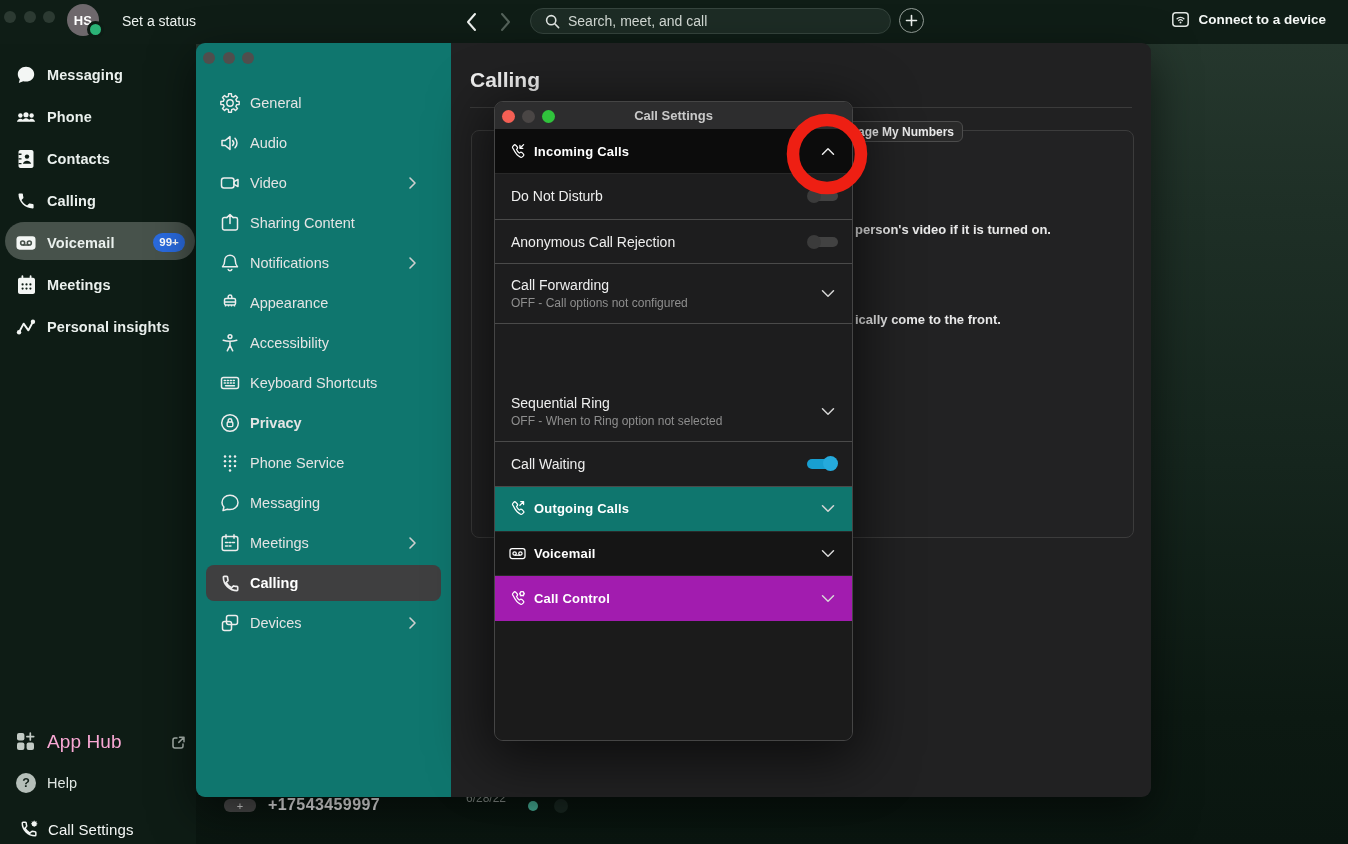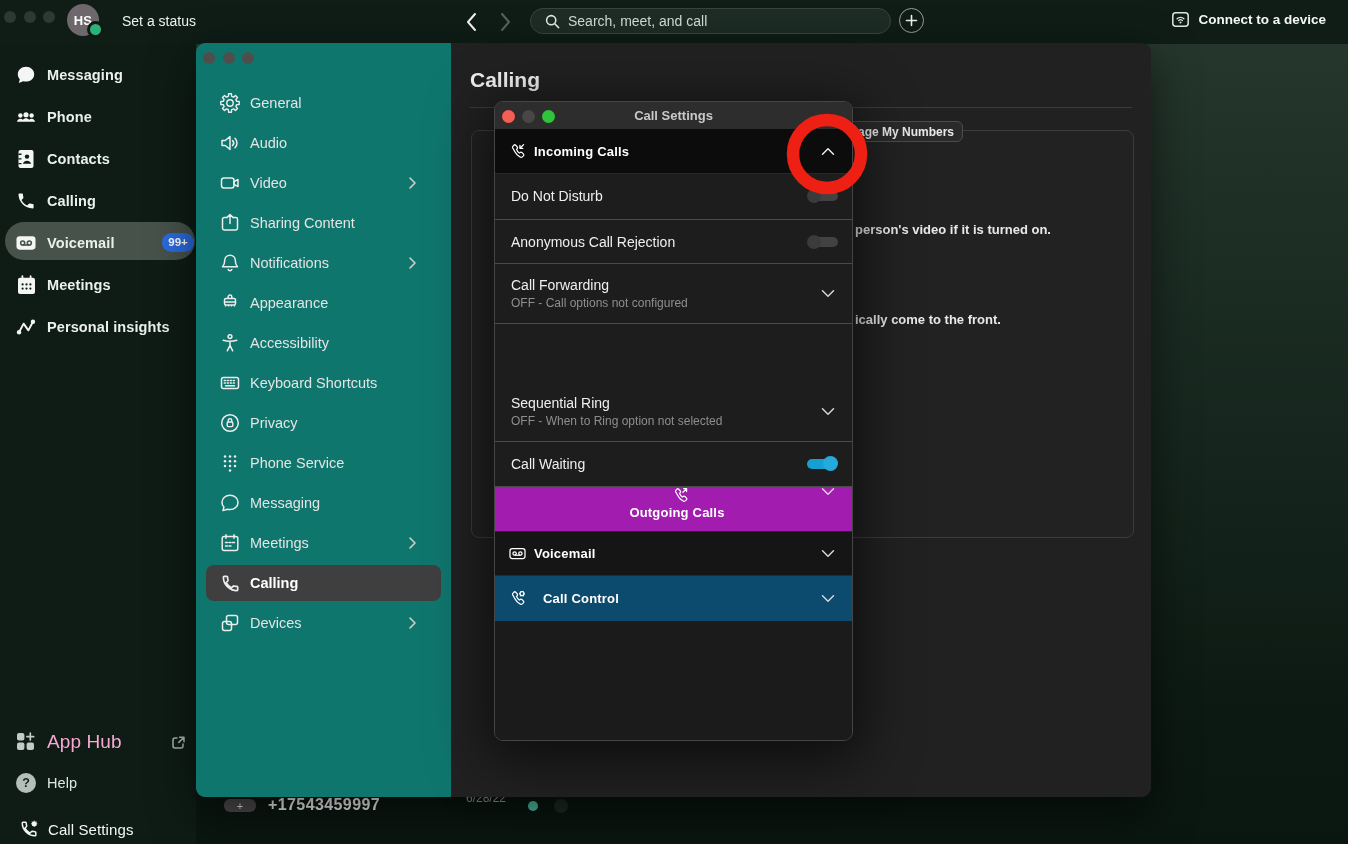--- a/index.html
+++ b/index.html
@@ -29,21 +29,21 @@
   #connect svg { margin-right:9px; }
 
   
   #sidebar { position:absolute; left:0; top:44px; width:196px; height:800px; background:#0e1c15; }
   .srow { position:absolute; left:0; width:196px; height:38px; display:flex; align-items:center; color:#eaf0ed; }
   .srow .ic, .brow .ic { width:20px; height:20px; margin-left:16px; display:flex; align-items:center; justify-content:center; color:#f3f6f4; }
   .srow .lb, .brow .lb { margin-left:11px; font-size:14.5px; font-weight:bold; letter-spacing:.1px; }
   #vmsel { position:absolute; left:5px; top:178px; width:190px; height:38px; border-radius:19px; background:#47524b; }
   #badge99 { position:absolute; left:153px; top:188.5px; width:32px; height:19px; border-radius:10px;
              background:#2a6bdf; color:#fff; font-size:11.5px; font-weight:bold;
-             display:flex; align-items:center; justify-content:center;margin-left:9px; }
+             display:flex; align-items:center; justify-content:center; }
   .brow { position:absolute; left:0; width:196px; height:38px; display:flex; align-items:center; color:#e6ecE9; }
 
   
   #win { position:absolute; left:196px; top:43px; width:955px; height:754px; border-radius:9px;
          background:#212122; box-shadow:0 15px 45px rgba(0,0,0,.55); }
   #winnav { position:absolute; left:0; top:0; width:255px; height:754px; background:#0f766e;
             border-radius:9px 0 0 9px; }
   .wdot { position:absolute; top:9px; width:12px; height:12px; border-radius:50%; background:#504e4d; }
   .nrow { position:absolute; left:10px; width:235px; height:36px; display:flex; align-items:center;
           color:#e4e4e4; font-size:14.5px; }
@@ -326,21 +326,21 @@
     </div>
     <div class="nrow" style="top:322px;">
       <div class="ic">
           <svg width="20" height="20" viewBox="0 0 20 20">
             <rect x="1.5" y="4.5" width="17" height="11" rx="2" fill="none" stroke="currentColor" stroke-width="1.5"></rect>
             <path d="M4.2 7.5h1.2 M7.2 7.5h1.2 M10.2 7.5h1.2 M13.2 7.5h1.2 M4.2 10h1.2 M7.2 10h1.2 M10.2 10h1.2 M13.2 10h1.2 M5.5 12.7h9" stroke="currentColor" stroke-width="1.4" stroke-linecap="round"></path>
           </svg>
         </div>
       <div class="lb">Keyboard Shortcuts</div>
     </div>
-    <div class="nrow" style="top:362px;">
+    <div class="nrow" style="top:362px;font-weight:bold;">
       <div class="ic">
           <svg width="20" height="20" viewBox="0 0 20 20">
             <circle cx="10" cy="10" r="8.3" fill="none" stroke="currentColor" stroke-width="1.5"></circle>
             <rect x="7.2" y="9" width="5.6" height="4.6" rx="1" fill="none" stroke="currentColor" stroke-width="1.4"></rect>
             <path d="M8.2 9V7.5a1.8 1.8 0 0 1 3.6 0V9" fill="none" stroke="currentColor" stroke-width="1.4"></path>
           </svg>
         </div>
       <div class="lb">Privacy</div>
     </div>
     <div class="nrow" style="top:402px;">
@@ -467,21 +467,21 @@
   </div>
 
   <div class="prow" style="top:339.5px; height:45px; border-bottom:1px solid #4a4a4a;">
     <div class="lab">Call Waiting</div>
     <div class="tgl">
         <div style="position:absolute; left:0; top:2px; width:28px; height:10px; border-radius:5px; background:#189fd1;"></div>
         <div style="position:absolute; right:0; top:0; width:15px; height:15px; border-radius:50%; background:#25aadc; margin-top:-0.5px;"></div>
       </div>
   </div>
 
-  <div class="prow hdr srow2" style="top:384.5px; height:45px; background:#a21caf; border-bottom:1px solid #292929;flex-direction:column;">
+  <div class="prow hdr srow2" style="top:384.5px; height:45px; background:#0f766e; border-bottom:1px solid #292929;">
     <div class="ic">
         <svg width="17" height="17" viewBox="0 0 17 17">
           <path d="M4.1 5.6 C3.4 5 3.3 4 3.9 3.3 l1-1.1 c.5-.5 1.3-.5 1.8 0 l1.6 1.8 c.4.5.4 1.2-.1 1.7 l-.7.7 c.5 1.4 1.5 2.7 2.8 3.6 l.8-.6 c.5-.4 1.2-.4 1.7 0 l1.7 1.7 c.5.5.4 1.3-.1 1.8 l-1.1 1 c-.7.6-1.7.6-2.3-.1 C8.6 13 5.9 9.3 4.1 5.6z" fill="none" stroke="currentColor" stroke-width="1.25" stroke-linejoin="round"></path>
           <path d="M10.9 5.3 L14.6 1.6 M11.7 1.6 h2.9 v2.9" fill="none" stroke="currentColor" stroke-width="1.25" stroke-linecap="round" stroke-linejoin="round"></path>
         </svg>
       </div>
     <div class="lab">Outgoing Calls</div>
     <svg class="chv" width="14" height="9" viewBox="0 0 14 9">
         <path d="M1.5 1.8 L7 7.2 L12.5 1.8" fill="none" stroke="#d6d6d6" stroke-width="1.5" stroke-linecap="round" stroke-linejoin="round"></path>
       </svg>
@@ -495,21 +495,21 @@
           <circle cx="11.4" cy="6" r="1.7" fill="none" stroke="currentColor" stroke-width="1.25"></circle>
           <path d="M5.6 7.7h5.8" stroke="currentColor" stroke-width="1.25"></path>
         </svg>
       </div>
     <div class="lab">Voicemail</div>
     <svg class="chv" width="14" height="9" viewBox="0 0 14 9">
         <path d="M1.5 1.8 L7 7.2 L12.5 1.8" fill="none" stroke="#d6d6d6" stroke-width="1.5" stroke-linecap="round" stroke-linejoin="round"></path>
       </svg>
   </div>
 
-  <div class="prow hdr srow2" style="top:473.5px; height:45px; background:#0c4a6e;gap:9px;">
+  <div class="prow hdr srow2" style="top:473.5px; height:45px; background:#a21caf;">
     <div class="ic">
         <svg width="17" height="17" viewBox="0 0 17 17">
           <path d="M4.1 5.6 C3.4 5 3.3 4 3.9 3.3 l1-1.1 c.5-.5 1.3-.5 1.8 0 l1.6 1.8 c.4.5.4 1.2-.1 1.7 l-.7.7 c.5 1.4 1.5 2.7 2.8 3.6 l.8-.6 c.5-.4 1.2-.4 1.7 0 l1.7 1.7 c.5.5.4 1.3-.1 1.8 l-1.1 1 c-.7.6-1.7.6-2.3-.1 C8.6 13 5.9 9.3 4.1 5.6z" fill="none" stroke="currentColor" stroke-width="1.25" stroke-linejoin="round"></path>
           <circle cx="13" cy="3.6" r="2" fill="none" stroke="currentColor" stroke-width="1.2"></circle>
           <path d="M13 .9v1 M13 5.3v1 M10.3 3.6h1 M14.7 3.6h1 M11.1 1.7l.7.7 M14.2 5.5l.7.7 M14.9 1.7l-.7.7 M11.8 5.5l-.7.7" stroke="currentColor" stroke-width="1.1"></path>
         </svg>
       </div>
     <div class="lab">Call Control</div>
     <svg class="chv" width="14" height="9" viewBox="0 0 14 9">
         <path d="M1.5 1.8 L7 7.2 L12.5 1.8" fill="none" stroke="#d6d6d6" stroke-width="1.5" stroke-linecap="round" stroke-linejoin="round"></path>

